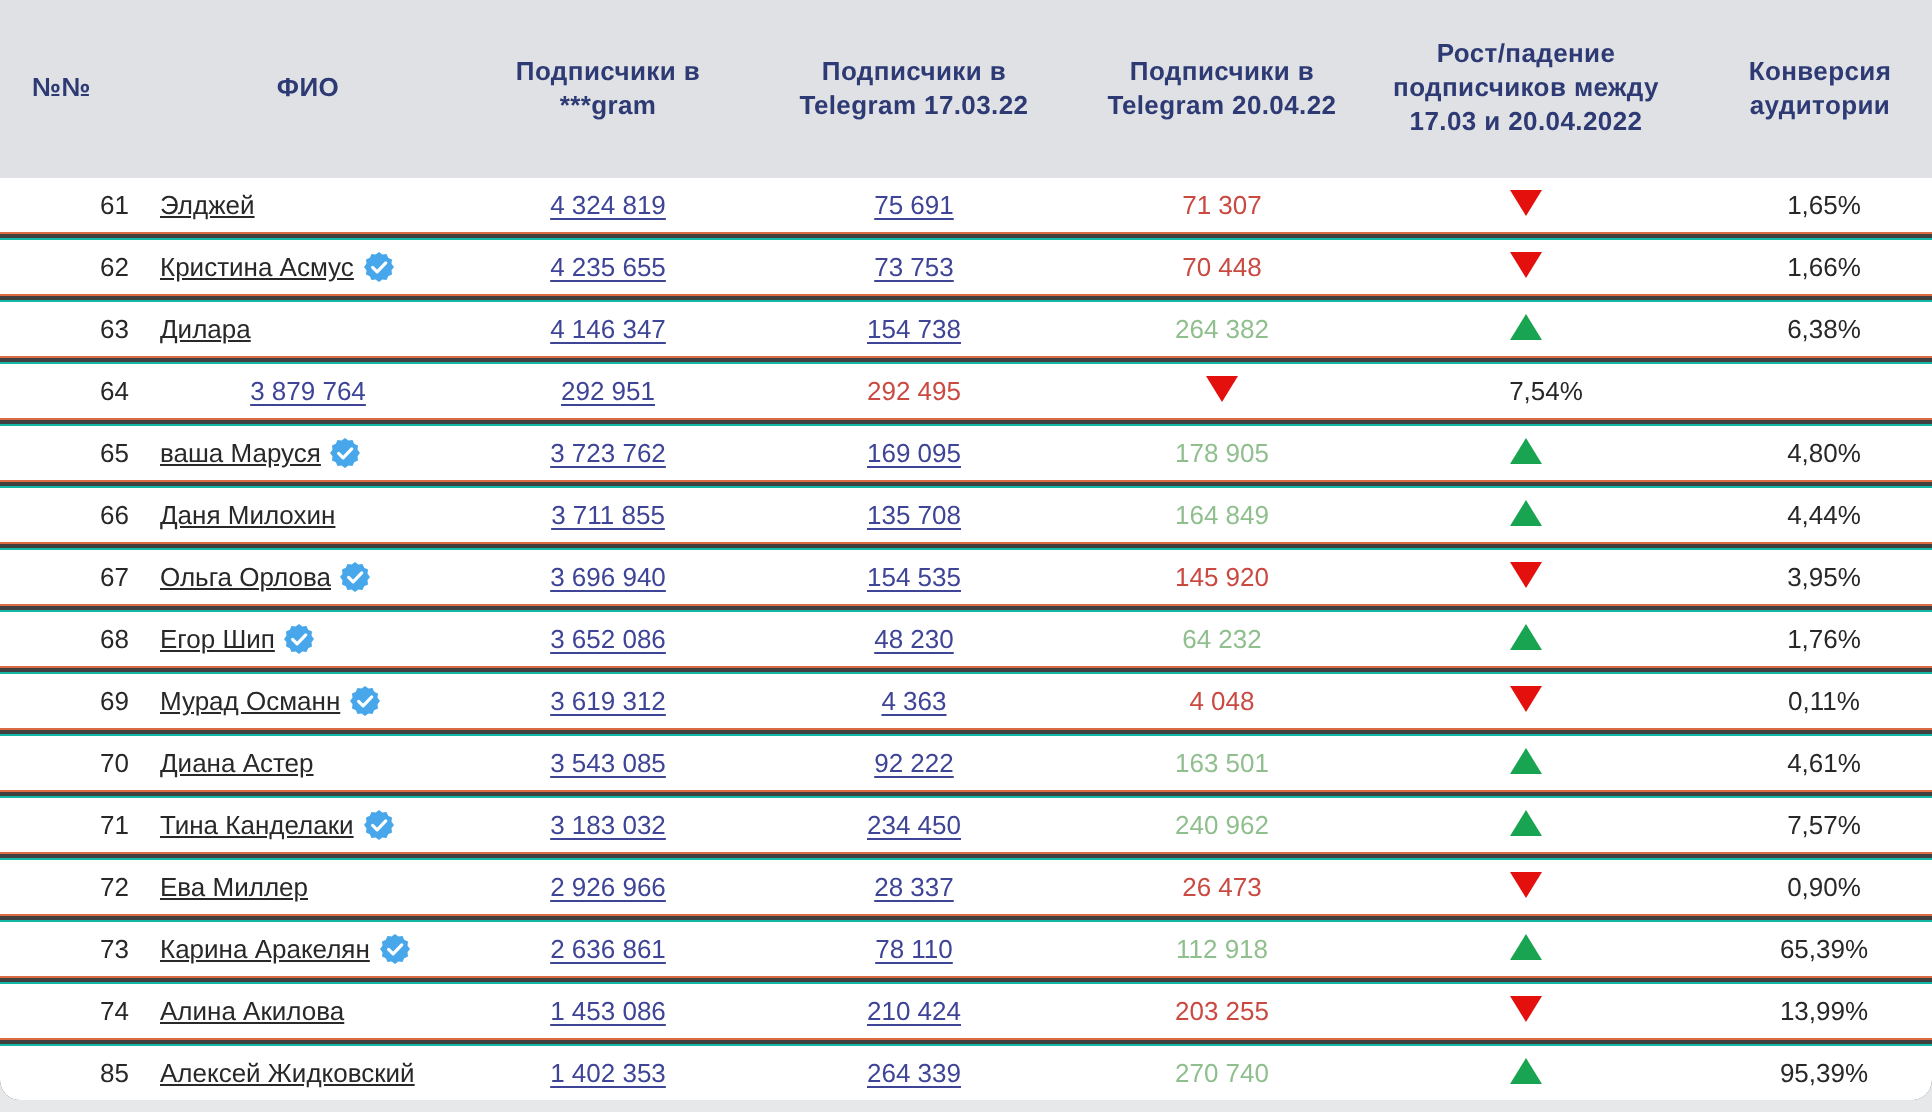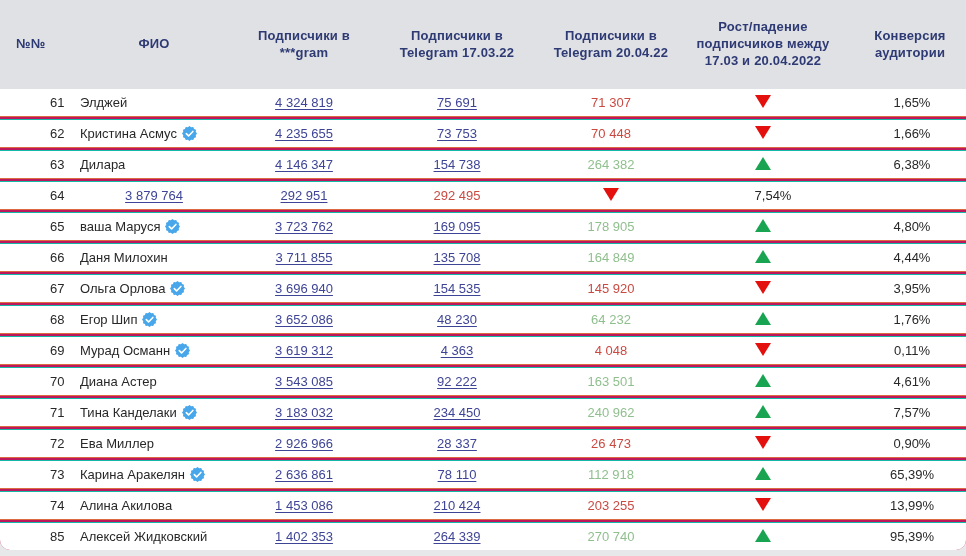--- a/index.html
+++ b/index.html
@@ -23,41 +23,41 @@
     font-weight:bold;
     font-size:13px;
     line-height:1.3;
     letter-spacing:.2px;
   }
   .th{text-align:center;padding:0 4px;}
   .th.h-num{text-align:left;padding-left:16px;}
   .th.h-conv{padding-left:20px;}
   
   .rows-wrap{
-    background:#be185d;
+    background:#404040;
     border-radius:0 0 10px 10px;
     overflow:hidden;
   }
   .row{
     height:27px;
     background:#ffffff;
     border-top:1px solid #14b8a6;
     border-bottom:1px solid #dc6a43;
     margin-top:2px;
     font-size:13px;
     color:#282828;
   }
   .row:first-child{border-top:none;margin-top:0;}
   .row:last-child{border-bottom:none;}
   .cell{text-align:center;white-space:nowrap;}
   .c-num{text-align:left;padding-left:50px;}
   .c-name{
     text-align:left;
     display:flex;align-items:flex-start;gap:5px;
-    overflow:visible;white-space:nowrap;
+    overflow:visible;white-space:nowrap;text-decoration:underline;
   }
   .c-conv{padding-left:20px;}
   a.link{
     color:#3e4496;
     text-decoration:underline;
     text-underline-offset:2px;
     cursor:pointer;
     margin-top:10px;
   }
   .c-tg2.up{color:#90bf8e;}

